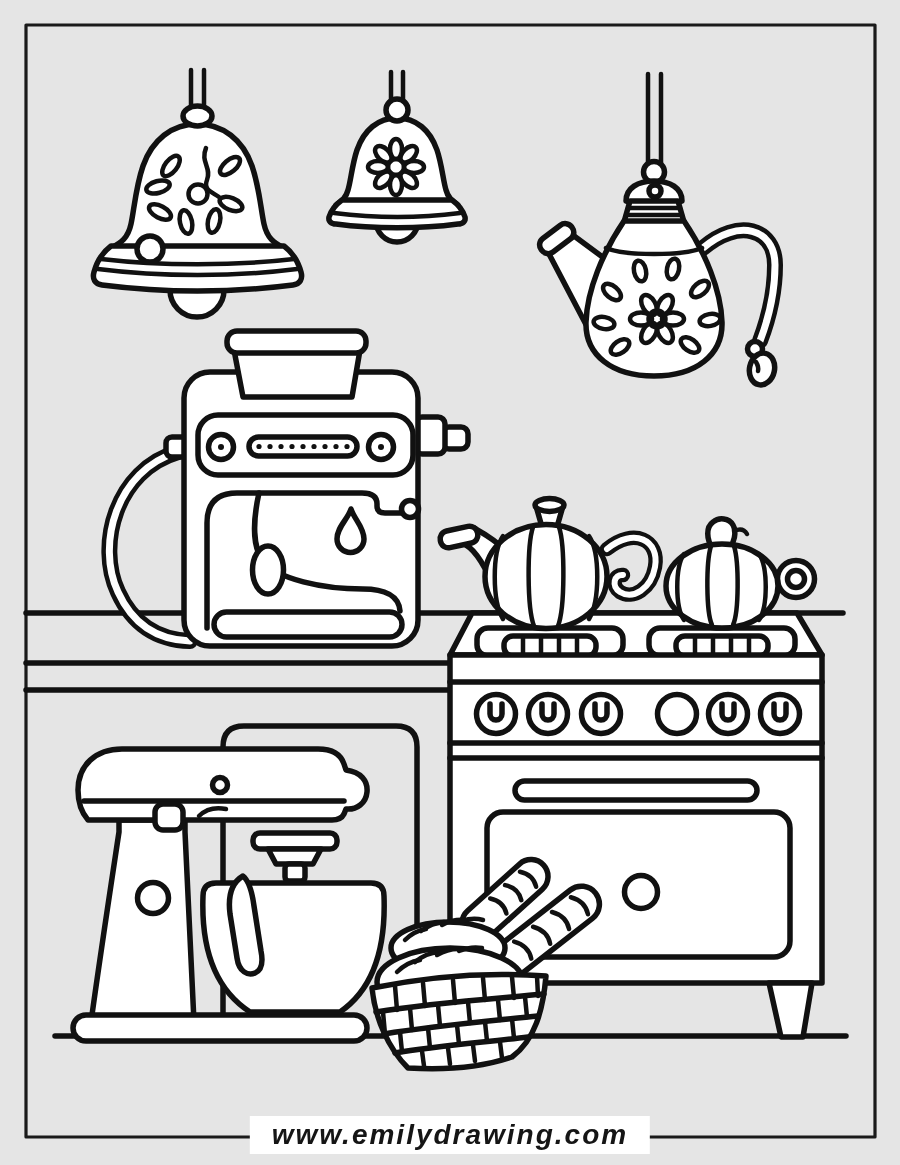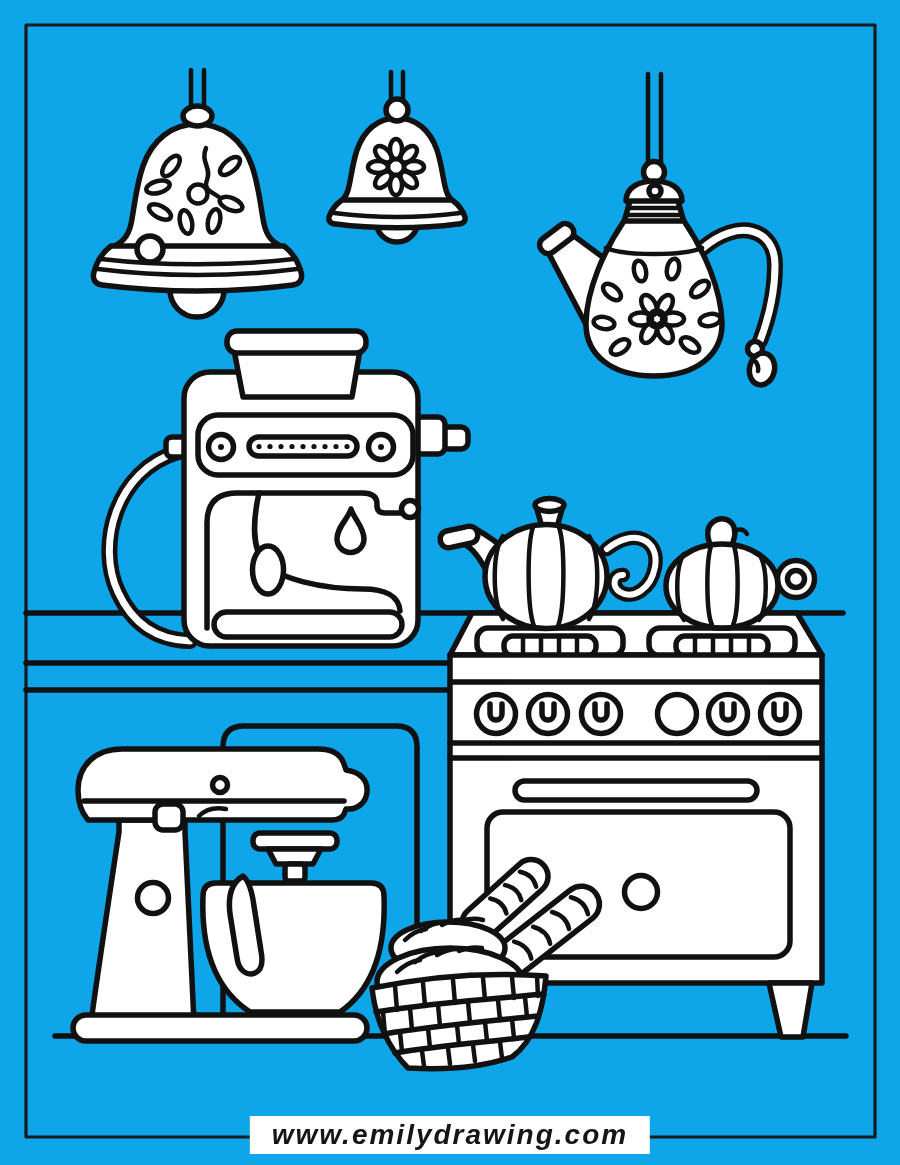--- a/index.html
+++ b/index.html
@@ -1,16 +1,16 @@
 <!DOCTYPE html>
 <html><head>
 <meta charset="utf-8">
 <style>
   html,body{margin:0;padding:0;background:#fff;}
-  .page{position:relative;width:900px;height:1165px;background:#0ea5e9;overflow:hidden;
+  .page{position:relative;width:900px;height:1165px;background:#e5e5e5;overflow:hidden;
         font-family:"Liberation Sans",sans-serif;}
   .art{position:absolute;left:0;top:0;}
   .art *{stroke-linecap:round;stroke-linejoin:round;}
   .f{fill:#ffffff;stroke:#111111;stroke-width:5.5;}
   .s{fill:none;stroke:#111111;stroke-width:5.5;}
   .t{fill:none;stroke:#111111;stroke-width:4.5;}
   .d{fill:#111111;stroke:none;}
   .tube{fill:none;stroke:#111111;stroke-width:16;}
   .tubew{fill:none;stroke:#ffffff;stroke-width:7;}
   .tube2{fill:none;stroke:#111111;stroke-width:14.5;}

